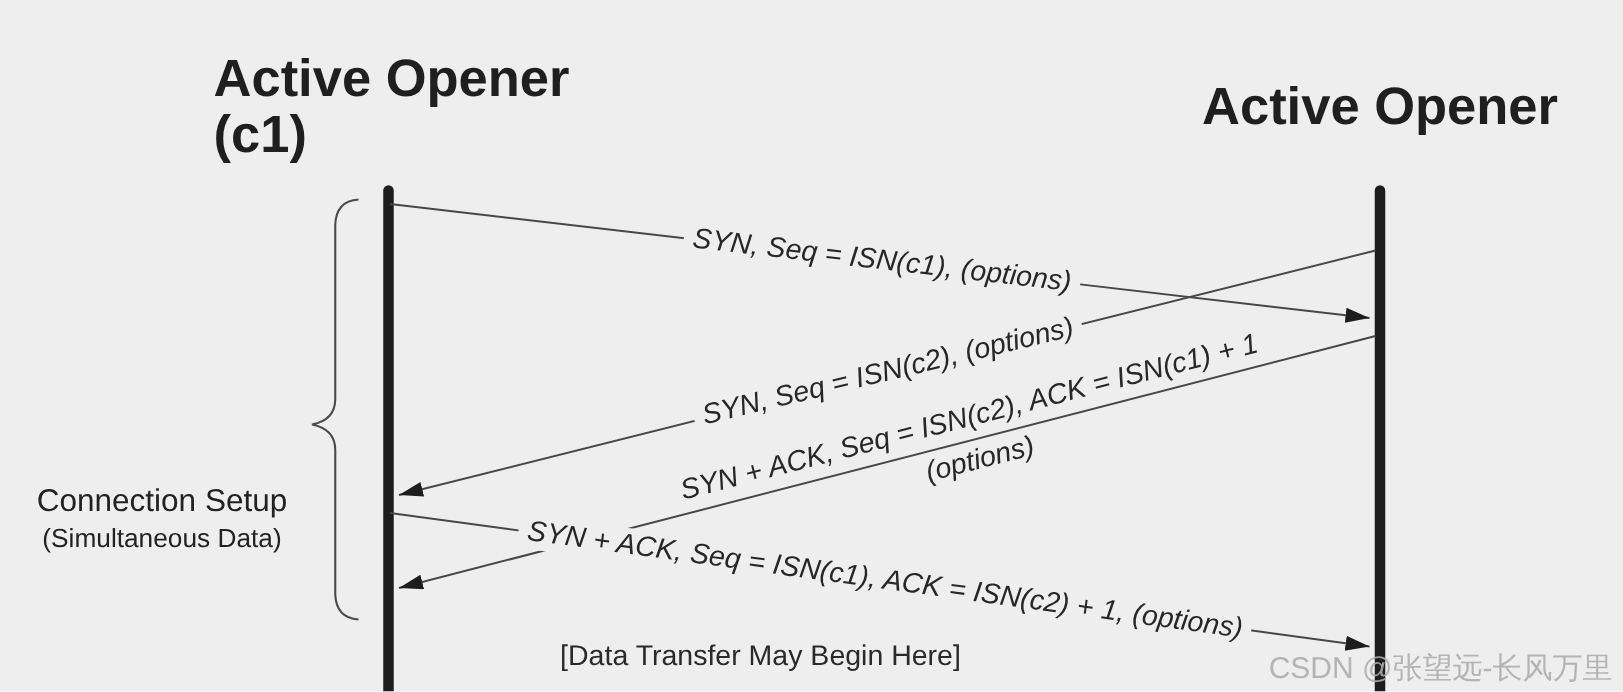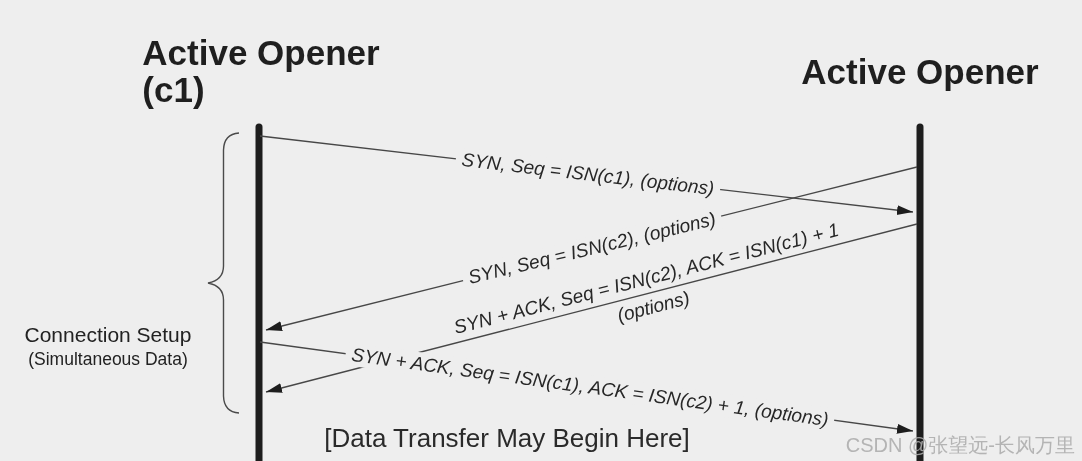--- a/index.html
+++ b/index.html
@@ -69,21 +69,21 @@
     white-space: nowrap;
     margin-top: 46px;
   }
   .phase-label .l1 { font-size: 21px; line-height: 27px; }
   .phase-label .l2 { font-size: 17.5px; line-height: 22px; }
 
   .footnote {
     position: absolute;
     left: 507px; top: 438px;
     transform: translate(-50%,-50%);
-    font-size: 26px;
+    font-size: 19px;
     color: #2a2a2a;
     white-space: nowrap;
   }
 
   .watermark {
     position: absolute;
     right: 7px; bottom: 2px;
     font-size: 20px;
     color: rgba(172,172,172,0.88);
     white-space: nowrap;

